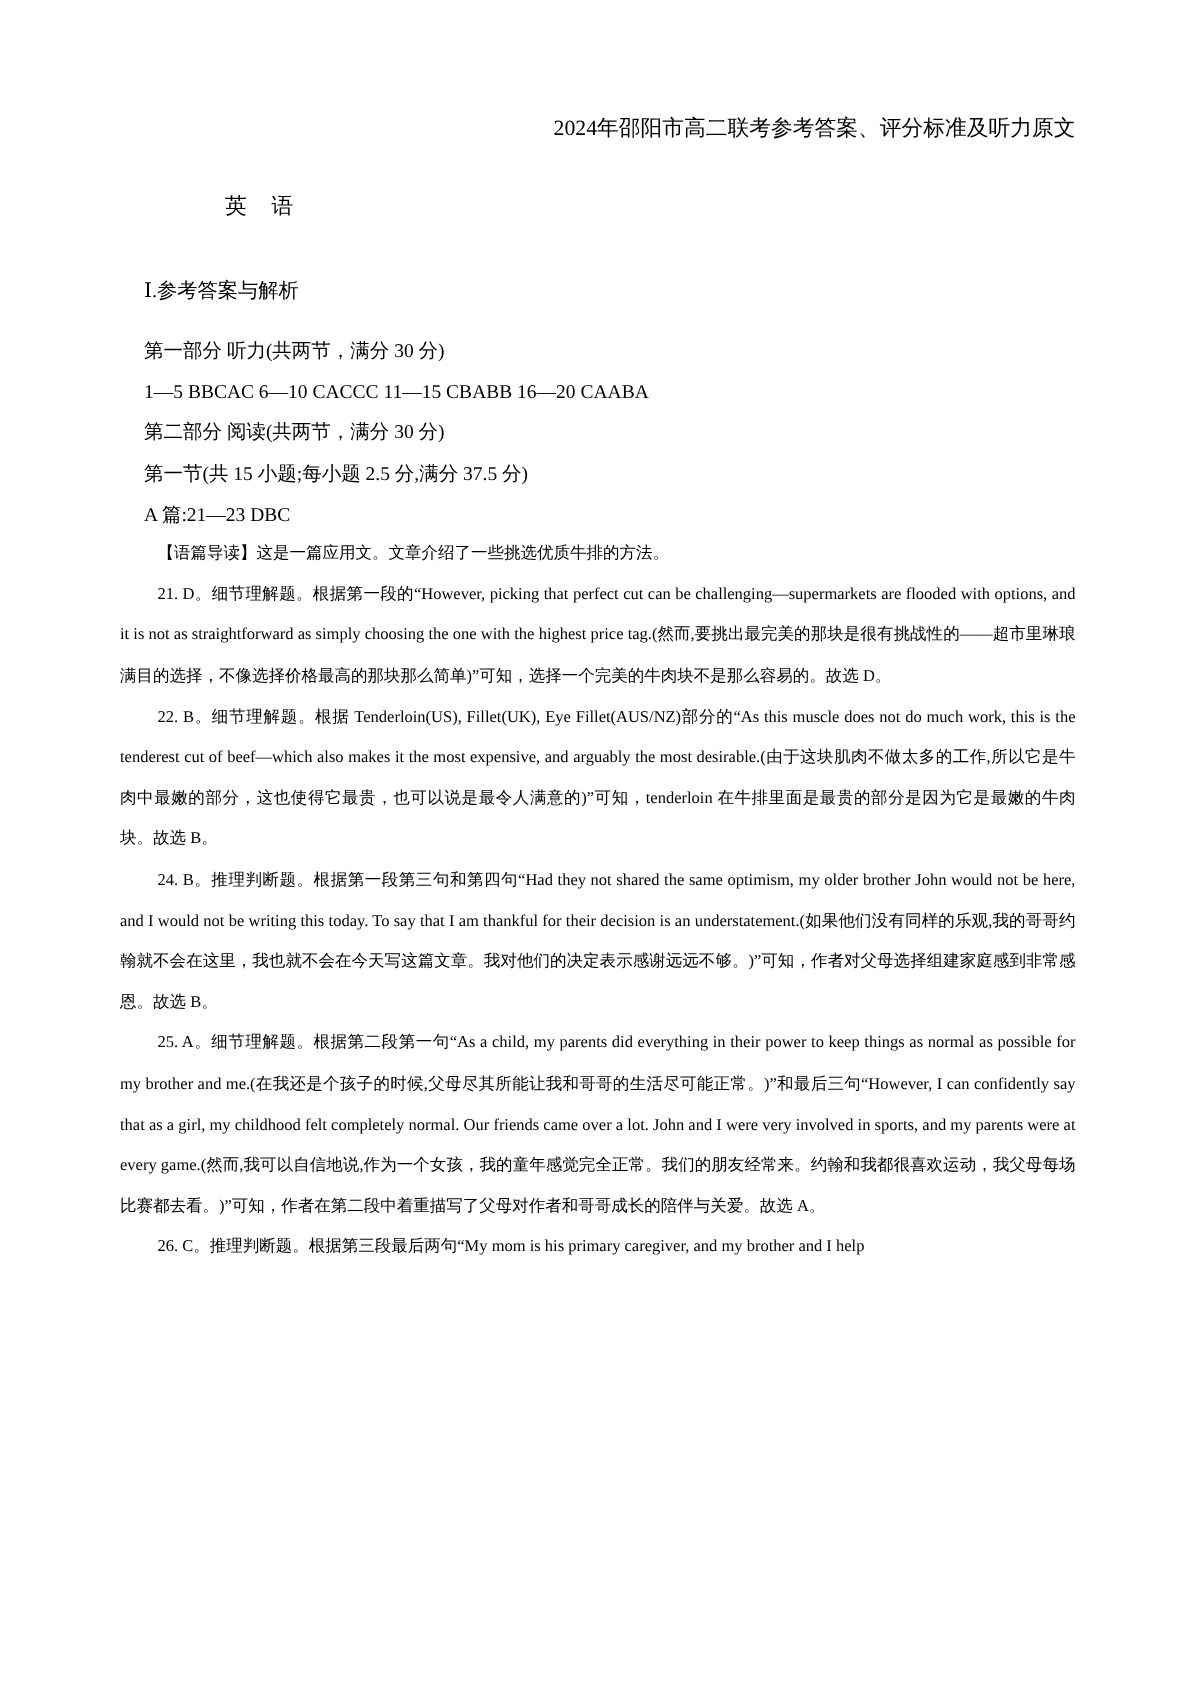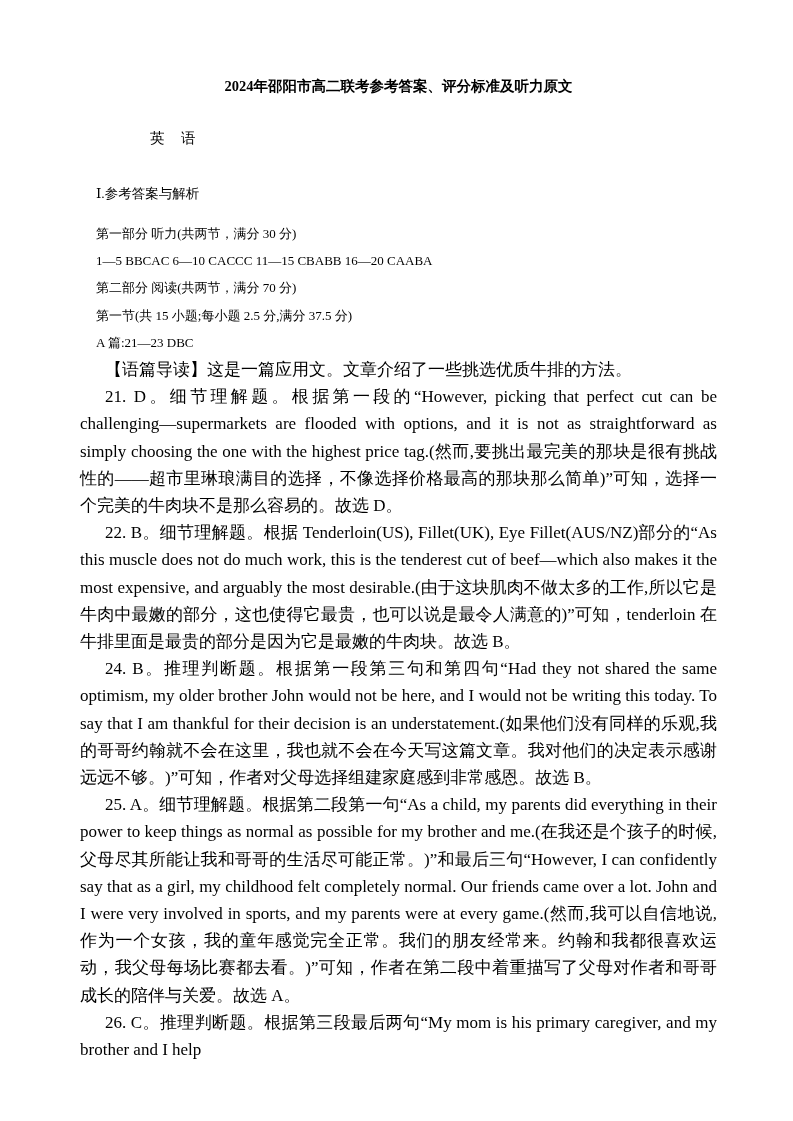--- a/index.html
+++ b/index.html
@@ -13,23 +13,23 @@
     height: 1121px;
     background: #ffffff;
     color: #000000;
     font-family: "Liberation Serif", "DejaVu Serif", serif;
     box-sizing: border-box;
     padding: 76px 76px 0 80px;
     overflow: hidden;
   }
   .doc-title {
     margin: 0;
-    text-align: center;
+    text-align: right;
     font-size: 14.5px;
-    font-weight: bold;
+    font-weight: normal;
     line-height: 20px;
   }
   .subject {
     margin-top: 32px;
     margin-left: 70px;
     font-size: 14.5px;
     line-height: 20px;
     letter-spacing: 1px;
   }
   .section-heading {
@@ -44,38 +44,38 @@
   .line {
     margin: 0;
     padding-left: 16px;
     font-size: 13px;
     line-height: 27.2px;
     white-space: nowrap;
     font-family: Liberation Serif, serif;
   }
   .para {
     margin: 0;
-    font-size: 17px;
+    font-size: 11px;
     line-height: 27.2px;
     text-align: justify;
     text-indent: 25px;
   }
 </style>
 </head>
 <body>
 
 <div class="page">
   <h1 class="doc-title">2024年邵阳市高二联考参考答案、评分标准及听力原文</h1>
   <div class="subject">英　语</div>
   <div class="section-heading">Ⅰ.参考答案与解析</div>
 
   <div class="flow">
     <p class="line">第一部分 听力(共两节，满分 30 分)</p>
     <p class="line">1—5 BBCAC 6—10 CACCC 11—15 CBABB 16—20 CAABA</p>
-    <p class="line">第二部分 阅读(共两节，满分 70 分)</p>
+    <p class="line">第二部分 阅读(共两节，满分 30 分)</p>
     <p class="line">第一节(共 15 小题;每小题 2.5 分,满分 37.5 分)</p>
     <p class="line">A 篇:21—23 DBC</p>
     <p class="para">【语篇导读】这是一篇应用文。文章介绍了一些挑选优质牛排的方法。</p>
     <p class="para">21. D。细节理解题。根据第一段的“However, picking that perfect cut can be challenging—supermarkets are flooded with options, and it is not as straightforward as simply choosing the one with the highest price tag.(然而,要挑出最完美的那块是很有挑战性的——超市里琳琅满目的选择，不像选择价格最高的那块那么简单)”可知，选择一个完美的牛肉块不是那么容易的。故选 D。</p>
     <p class="para">22. B。细节理解题。根据 Tenderloin(US), Fillet(UK), Eye Fillet(AUS/NZ)部分的“As this muscle does not do much work, this is the tenderest cut of beef—which also makes it the most expensive, and arguably the most desirable.(由于这块肌肉不做太多的工作,所以它是牛肉中最嫩的部分，这也使得它最贵，也可以说是最令人满意的)”可知，tenderloin 在牛排里面是最贵的部分是因为它是最嫩的牛肉块。故选 B。</p>
     <p class="para">24. B。推理判断题。根据第一段第三句和第四句“Had they not shared the same optimism, my older brother John would not be here, and I would not be writing this today. To say that I am thankful for their decision is an understatement.(如果他们没有同样的乐观,我的哥哥约翰就不会在这里，我也就不会在今天写这篇文章。我对他们的决定表示感谢远远不够。)”可知，作者对父母选择组建家庭感到非常感恩。故选 B。</p>
     <p class="para">25. A。细节理解题。根据第二段第一句“As a child, my parents did everything in their power to keep things as normal as possible for my brother and me.(在我还是个孩子的时候,父母尽其所能让我和哥哥的生活尽可能正常。)”和最后三句“However, I can confidently say that as a girl, my childhood felt completely normal. Our friends came over a lot. John and I were very involved in sports, and my parents were at every game.(然而,我可以自信地说,作为一个女孩，我的童年感觉完全正常。我们的朋友经常来。约翰和我都很喜欢运动，我父母每场比赛都去看。)”可知，作者在第二段中着重描写了父母对作者和哥哥成长的陪伴与关爱。故选 A。</p>
     <p class="para">26. C。推理判断题。根据第三段最后两句“My mom is his primary caregiver, and my brother and I help</p>
   </div>
 </div>

